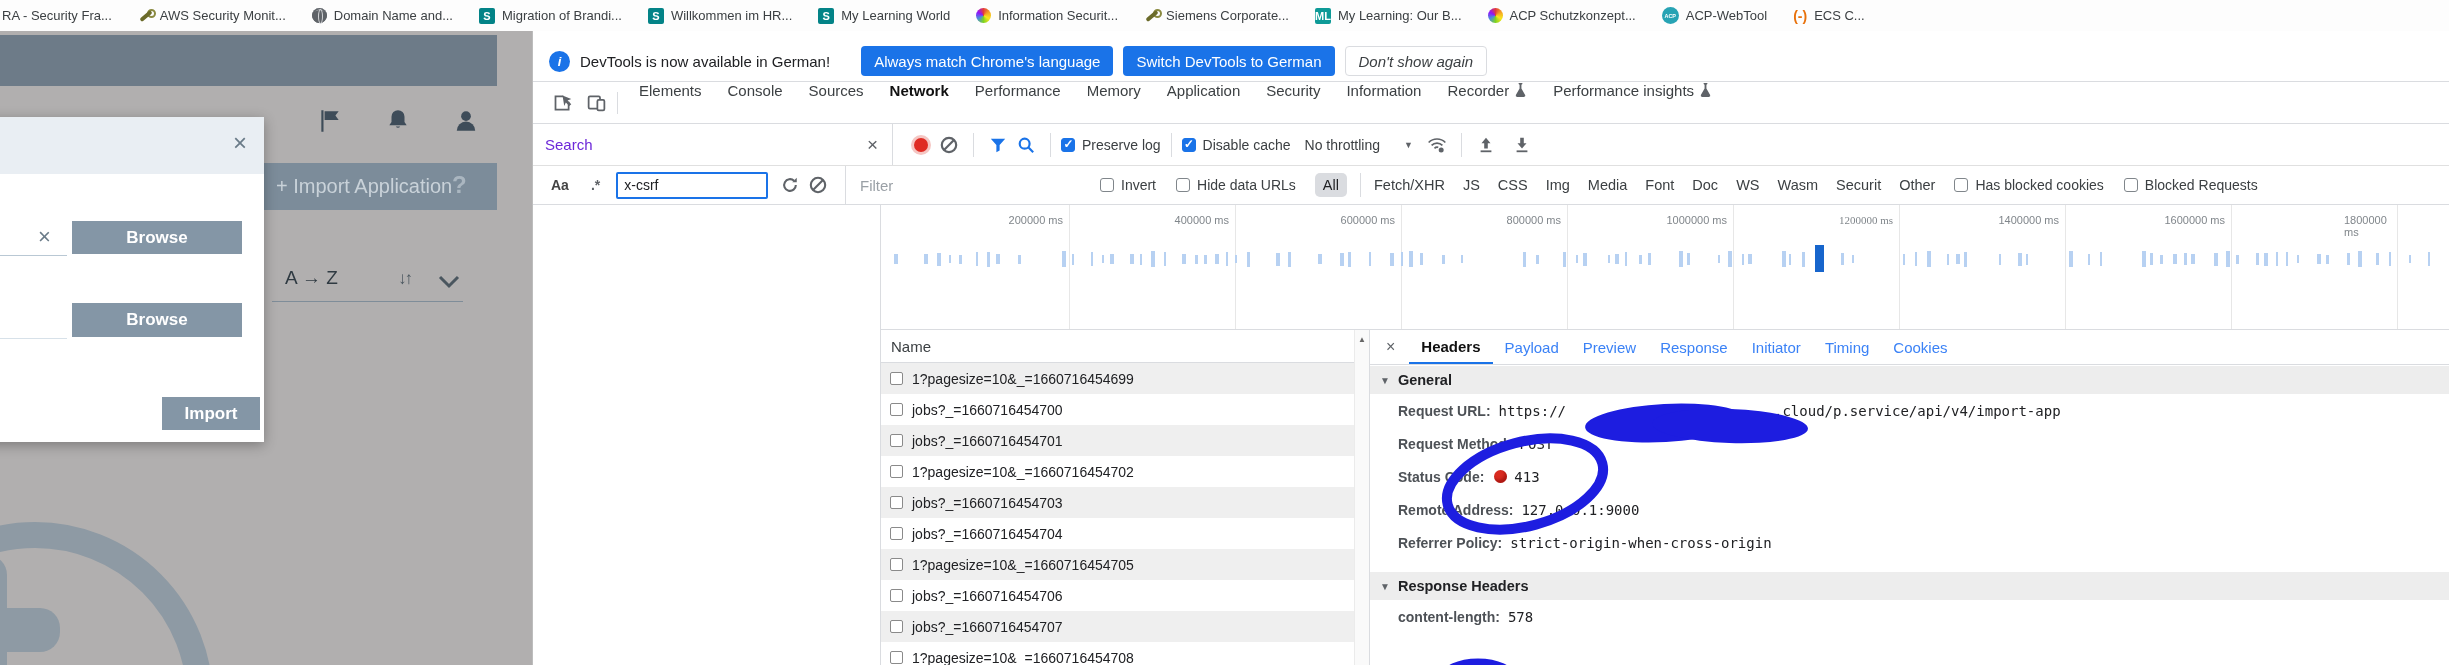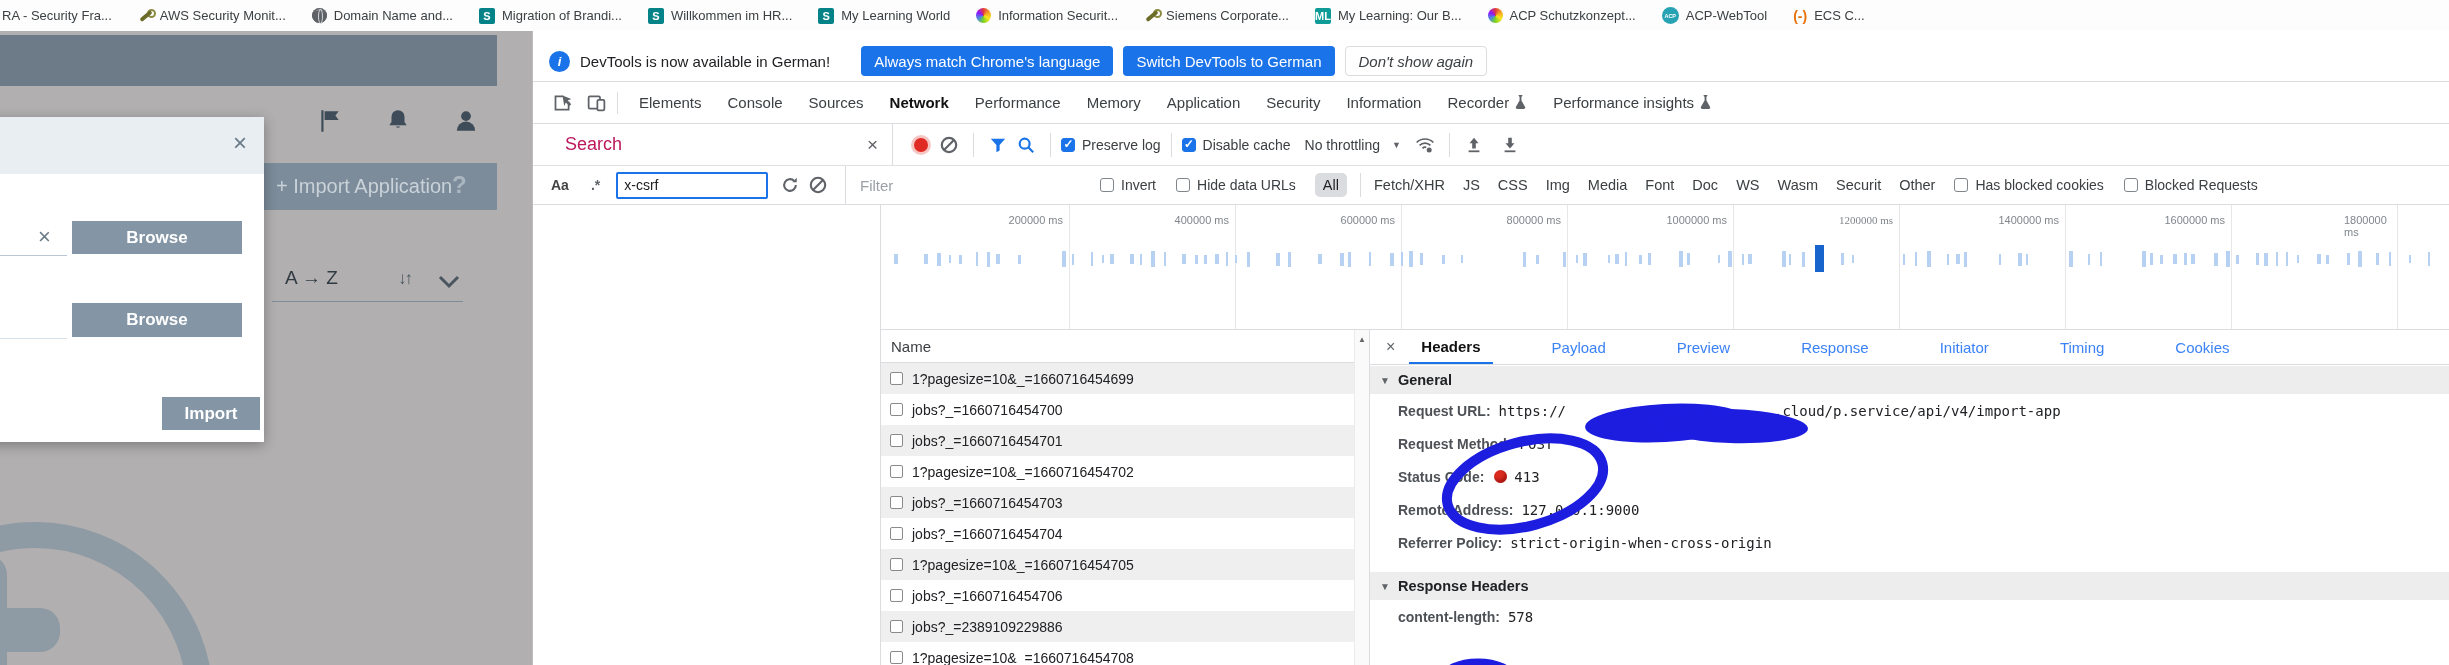--- a/index.html
+++ b/index.html
@@ -67,36 +67,36 @@
     font-size:13px; font-weight:bold; font-style:italic; display:flex; align-items:center; justify-content:center; }
   #notif-bar .msg { font-size:15px; color:#202124; margin-right:21px; }
   .notif-btn { height:30px; padding:0 13px; border-radius:4px; font-size:15px; display:flex; align-items:center; }
   .notif-btn.primary { background:#1a73e8; color:#fff; }
   .notif-btn.plain { background:#fff; color:#3c4043; border:1px solid #dadce0;font-style:italic; }
 
   #tools-tabbar { position:absolute; left:0; top:51px; width:100%; height:42px; border-bottom:1px solid #dadce0;
     display:flex; align-items:center; gap:0; padding-left:12px; }
   .tb-icon { width:34px; height:26px; display:flex; align-items:center; justify-content:center; }
   .tb-sep { width:1px; height:22px; background:#dadce0; margin:0 8px 0 4px; }
-  .tool-tab { font-size:15px; color:#3c4043; padding:0 13px; display:flex; align-items:center; gap:5px; height:100%; }
+  .tool-tab { font-size:15px; color:#3c4043; padding:0 13px; display:flex; align-items:flex-start; gap:5px; height:100%; }
   .tool-tab.selected { color:#111; font-weight:bold; }
 
   #row1 { position:absolute; left:0; top:93px; width:100%; height:42px; border-bottom:1px solid #e0e0e0;
     display:flex; align-items:center; }
   #search-head { width:360px; height:100%; border-right:1px solid #dadce0; display:flex; align-items:center; }
-  #search-head .t { font-size:18px; color:#be185d; margin-left:32px; flex:1; }
+  #search-head .t { font-size:15px; color:#6d28d9; margin-left:12px; flex:1; }
   #search-head .x { font-size:19px; color:#5f6368; margin-right:14px; }
   .v-sep { width:1px; height:24px; background:#dadce0; margin:0 10px; }
   .ico { display:flex; align-items:center; justify-content:center; width:28px; height:28px; }
   #record-dot { width:14px; height:14px; border-radius:50%; background:#df2b23; box-shadow:0 0 0 3px #f5c6c3; }
   .cb-row { display:flex; align-items:center; gap:7px; font-size:14px; color:#3c4043; }
   .cb { width:14px; height:14px; border:1.5px solid #80868b; border-radius:3px; background:#fff; flex:0 0 auto; }
   .cb.checked { background:#1a73e8; border-color:#1a73e8; position:relative; }
   .cb.checked::after { content:"✓"; position:absolute; left:1.5px; top:-2px; color:#fff; font-size:12px; font-weight:bold; }
-  #throttle { display:flex; align-items:center; gap:8px; font-size:14px; color:#3c4043; margin-left:14px; }
+  #throttle { display:flex; align-items:center; gap:20px; font-size:14px; color:#3c4043; margin-left:14px; }
   #throttle .car { font-size:9px; color:#5f6368; margin-left:4px; }
 
   #row2 { position:absolute; left:0; top:135px; width:100%; height:39px; border-bottom:1px solid #dadce0;
     display:flex; align-items:center; }
   #search-opts { width:313px; height:100%; border-right:1px solid #dadce0; display:flex; align-items:center; }
   #search-opts .aa { font-size:14px; font-weight:bold; color:#444; margin-left:18px; }
   #search-opts .rx { font-size:14px; font-weight:bold; color:#5f6368; margin-left:22px; }
   #search-query { width:152px; height:27px; border:2px solid #1a73e8; border-radius:2px; margin-left:16px;
     font-size:14px; color:#202124; padding:0 6px; outline:none; font-family:"Liberation Sans",sans-serif; }
   #filter-input { border:none; outline:none; font-size:15px; color:#202124; width:230px; margin-left:14px; }
@@ -590,36 +590,36 @@
           <div class="req-row">
             <span class="req-cb"></span>
             <span>1?pagesize=10&amp;_=1660716454705</span>
           </div>
           <div class="req-row">
             <span class="req-cb"></span>
             <span>jobs?_=1660716454706</span>
           </div>
           <div class="req-row">
             <span class="req-cb"></span>
-            <span>jobs?_=2389109229886</span>
+            <span>jobs?_=1660716454707</span>
           </div>
           <div class="req-row">
             <span class="req-cb"></span>
             <span>1?pagesize=10&amp;_=1660716454708</span>
           </div>
         </div>
       <div id="name-scroll">
         <span class="up">▲</span>
       </div>
     </div>
 
     <div id="details-panel">
       <div id="detail-tabs">
         <span class="x">×</span>
-        <span id="d-tabs" style="display:flex;height:100%;align-items:flex-end;gap:47px;">
+        <span id="d-tabs" style="display:flex;height:100%;align-items:flex-end;">
             <span class="d-tab selected">Headers</span>
             <span class="d-tab">Payload</span>
             <span class="d-tab">Preview</span>
             <span class="d-tab">Response</span>
             <span class="d-tab">Initiator</span>
             <span class="d-tab">Timing</span>
             <span class="d-tab">Cookies</span>
           </span>
       </div>
       <div id="detail-body">

